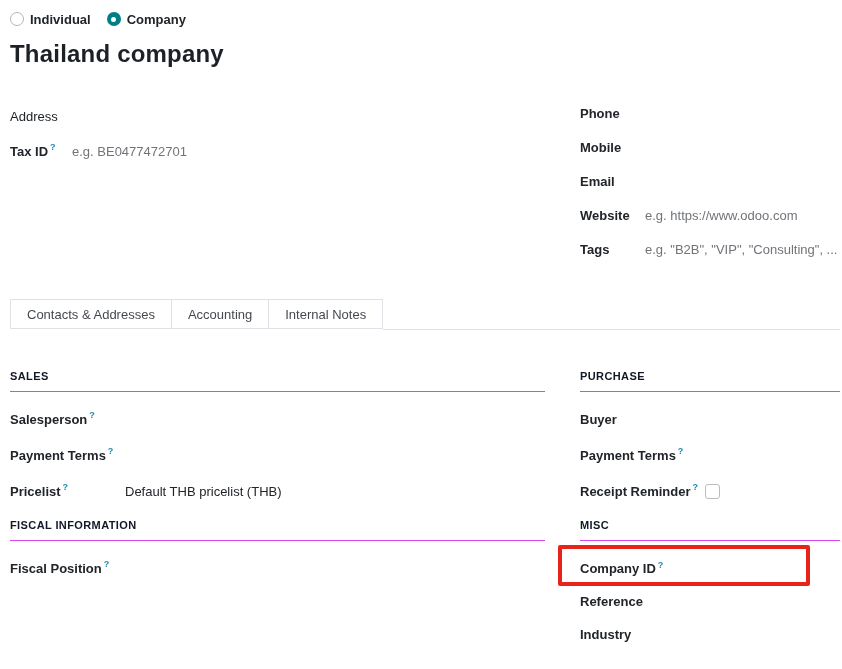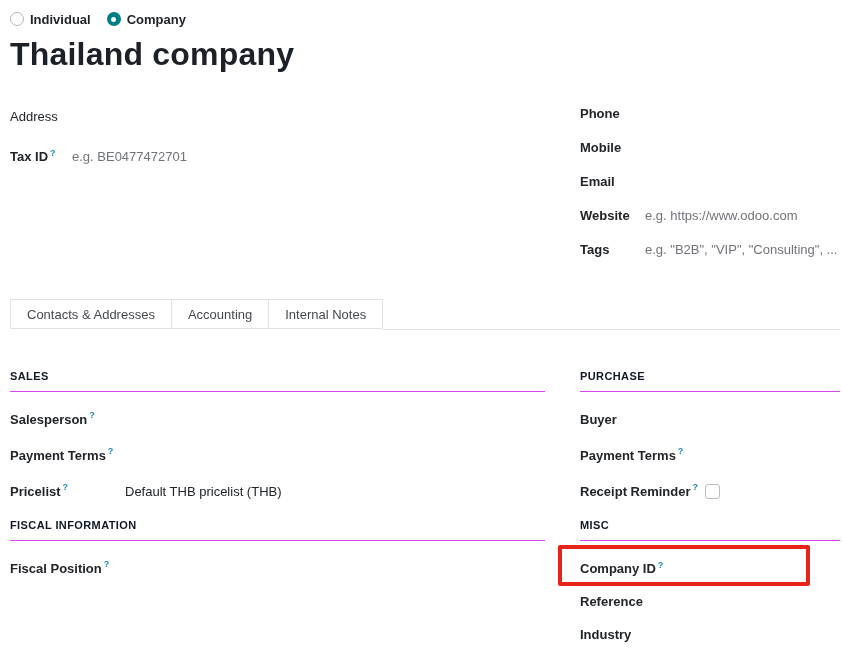--- a/index.html
+++ b/index.html
@@ -18,37 +18,37 @@
 
   
   .radio-row{display:flex;align-items:center;gap:16px;height:18px}
   .radio-opt{display:flex;align-items:center;gap:6px;font-weight:700;color:#212529;cursor:pointer}
   .radio{width:14px;height:14px;border-radius:50%;border:1px solid #b0b5bb;background:#fff;
          display:inline-flex;align-items:center;justify-content:center;flex:0 0 auto}
   .radio.checked{border:none;background:var(--accent-teal)}
   .radio-dot{width:5px;height:5px;border-radius:50%;background:#fff}
 
   
-  .title{margin:9px 0 0;font-size:32px;line-height:34px;font-weight:600;color:#1c2128;letter-spacing:.2px}
+  .title{margin:9px 0 0;font-size:24px;line-height:34px;font-weight:600;color:#1c2128;letter-spacing:.2px}
 
   
   .info-grid{display:flex;margin-top:33px}
   .col-left{flex:0 0 535px;margin-right:35px}
   .col-right{flex:1;min-width:0}
 
   .addr{display:flex}
   .addr-label{flex:0 0 62px;font-weight:400;color:#212529;line-height:26px}
   .addr-fields{flex:1;min-width:0}
   .addr-row{height:26px;display:flex;align-items:center}
   .city{width:193px}.state{width:167px}.zip{flex:1}
 
   input.o-input{border:none;outline:none;background:transparent;font:inherit;color:#212529;padding:0;margin:0;width:100%;min-width:0}
   input.o-input::placeholder{color:#707479;opacity:1}
 
-  .taxid-row{display:flex;align-items:flex-end;height:26px;margin-top:8px}
+  .taxid-row{display:flex;align-items:center;height:26px;margin-top:8px}
   .lbl{font-weight:700;color:#212529;white-space:nowrap}
   .taxid-row .lbl{flex:0 0 62px}
 
   .crow{display:flex;align-items:center;height:19px;margin-bottom:15px}
   .crow .lbl{flex:0 0 65px}
 
   sup.help{font-size:9px;color:var(--help-blue);font-weight:700;margin-left:2px;vertical-align:super;line-height:0}
 
   
   .tabs{display:flex;margin-top:25px}

